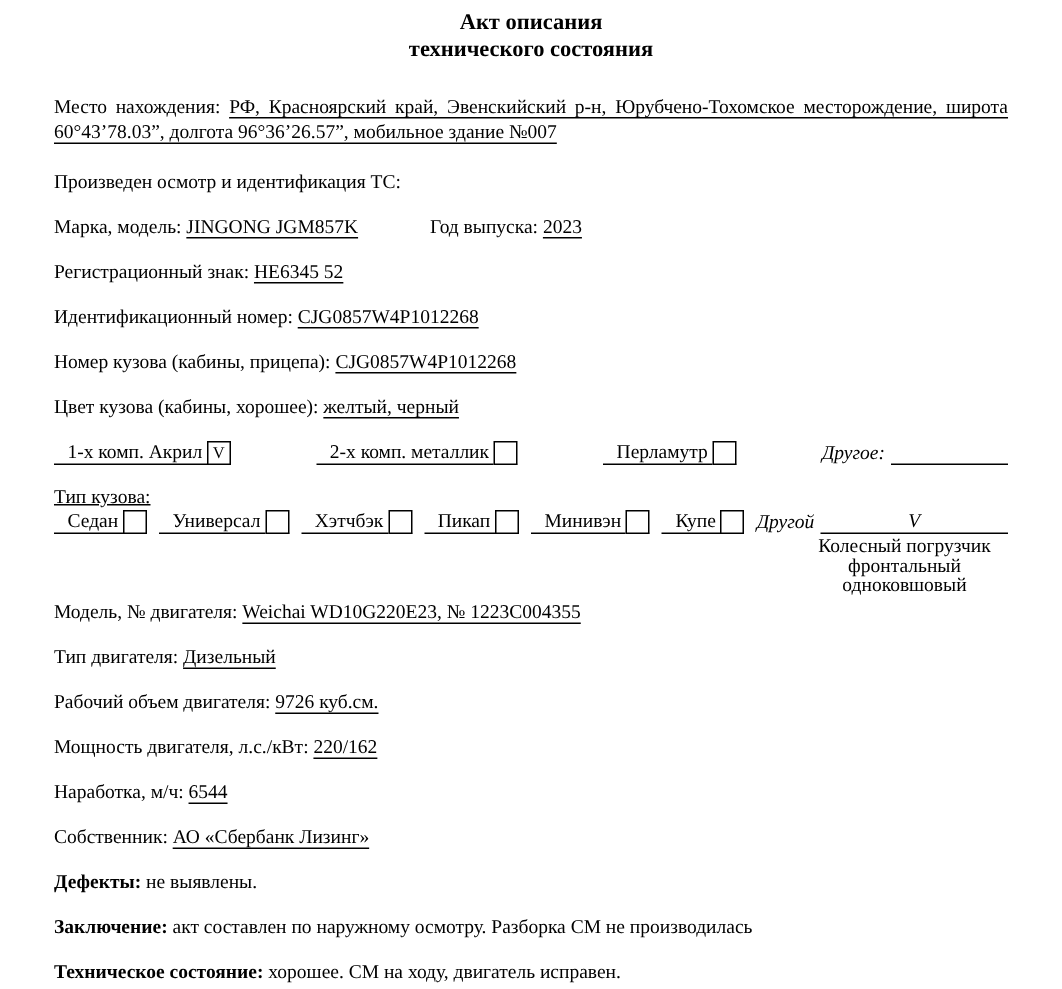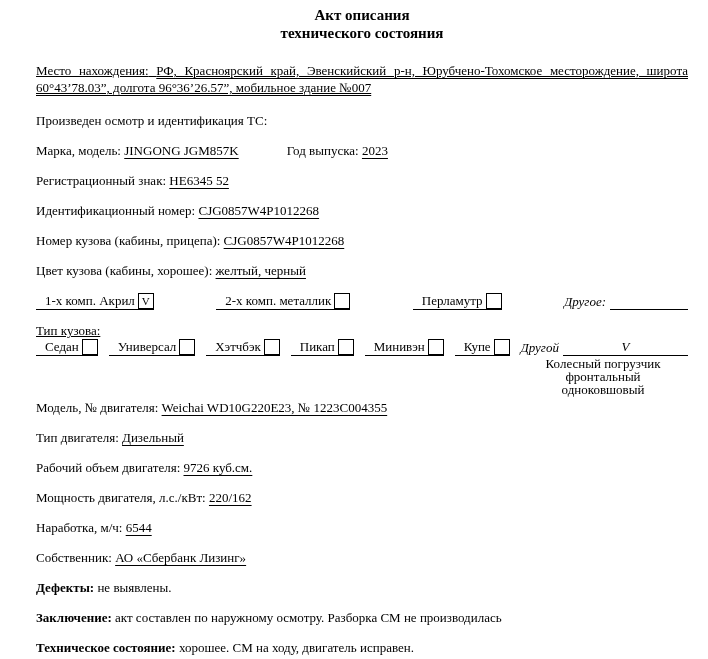--- a/index.html
+++ b/index.html
@@ -1,50 +1,50 @@
 <!DOCTYPE html>
 <html><head>
 <meta charset="utf-8">
 <style>
   html, body { margin: 0; padding: 0; background: #fff; }
   .page {
     position: relative;
     width: 708px;
     height: 659px;
     box-sizing: border-box;
-    padding: 6px 20px 0 36px;
+    padding: 6px 36px 0 36px;
     background: #ffffff;
     color: #000;
     font-family: "Liberation Serif", serif;
     font-size: 13px;
     line-height: 16px;
     overflow: hidden;
   }
   .title {
     margin: 0 0 20px 0;
     text-align: center;
     font-weight: bold;
     font-size: 15px;
     line-height: 18px;
   }
   p { margin: 0 0 14px 0; }
-  .loc { text-align: justify; line-height: 17px; margin-bottom: 17px; text-decoration: underline; }
+  .loc { text-align: justify; line-height: 17px; margin-bottom: 17px; }
   .u { text-decoration: underline; text-underline-offset: 3px; }
   .b { font-weight: bold; }
   .gap-year { margin-left: 48px; }
   .optrow {
     display: flex;
     justify-content: space-between;
     align-items: flex-end;
     margin: 0 0 13px 0;
   }
   .bodyrow { margin-bottom: 0; }
   .opt {
     display: inline-flex;
-    align-items: flex-start;
+    align-items: center;
     border-bottom: 1px solid #000;
     padding-left: 9px;
     white-space: nowrap;
   }
   .box {
     display: inline-block;
     width: 16px;
     height: 16px;
     border: 1px solid #000;
     box-sizing: border-box;

